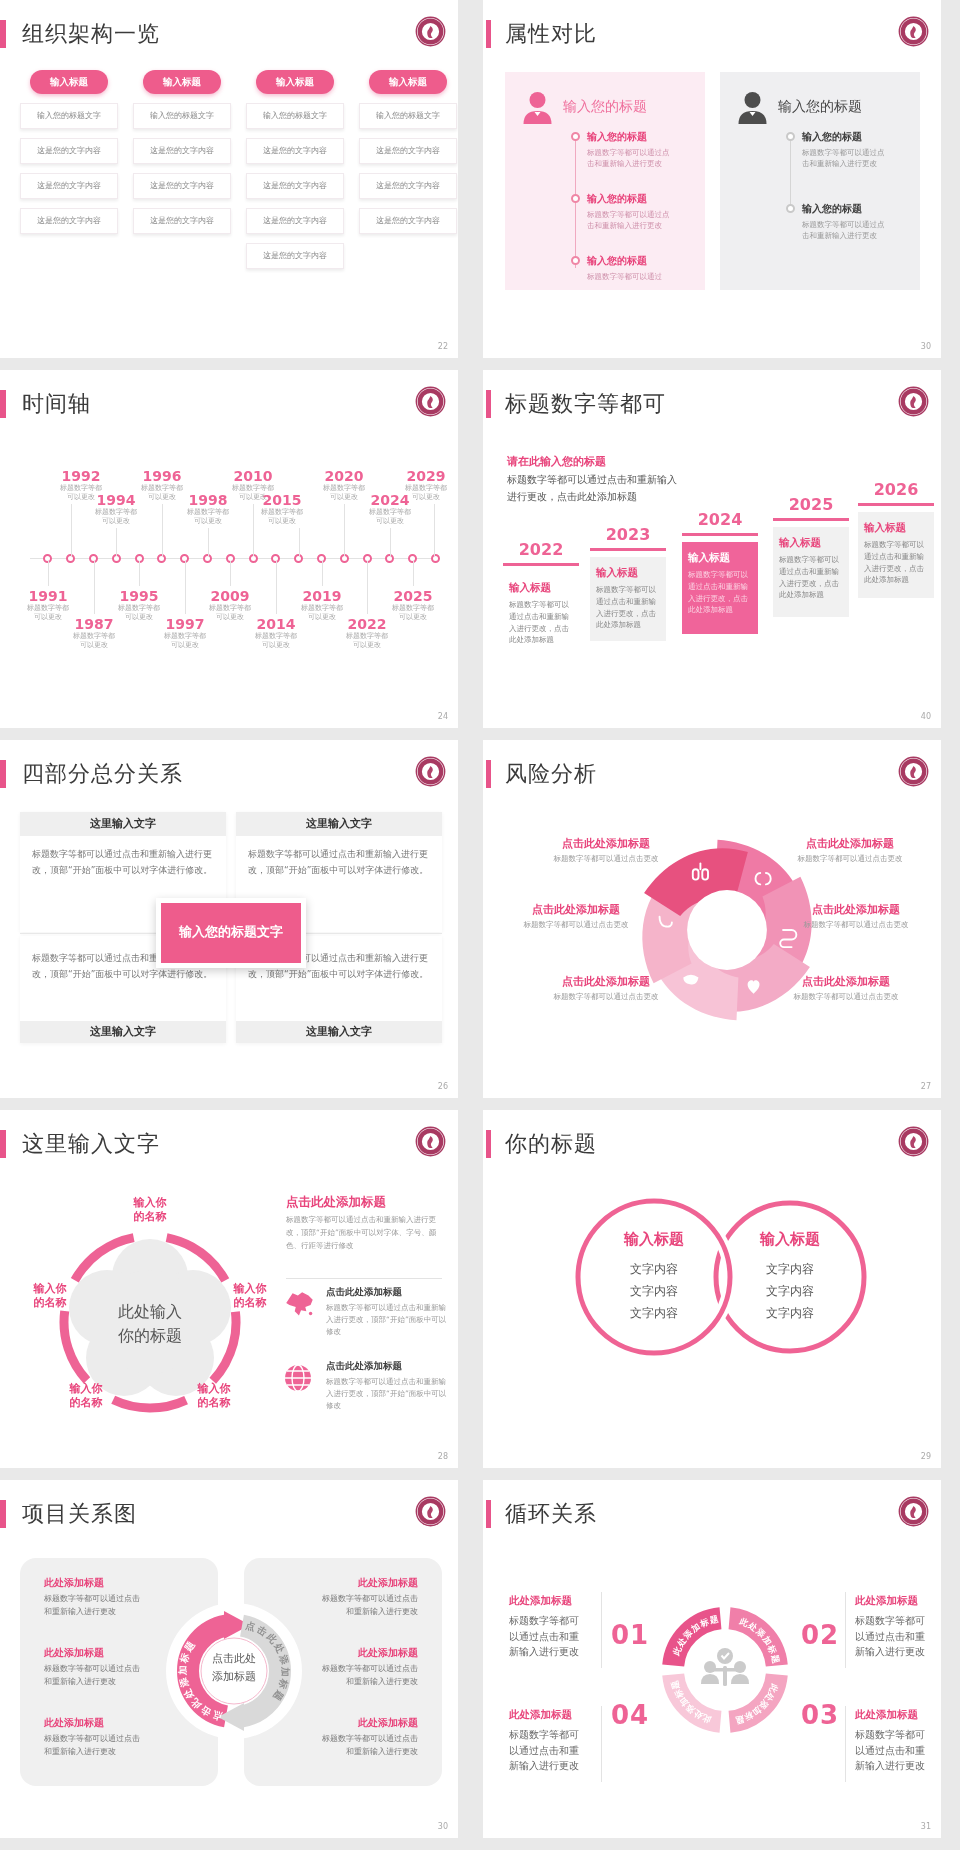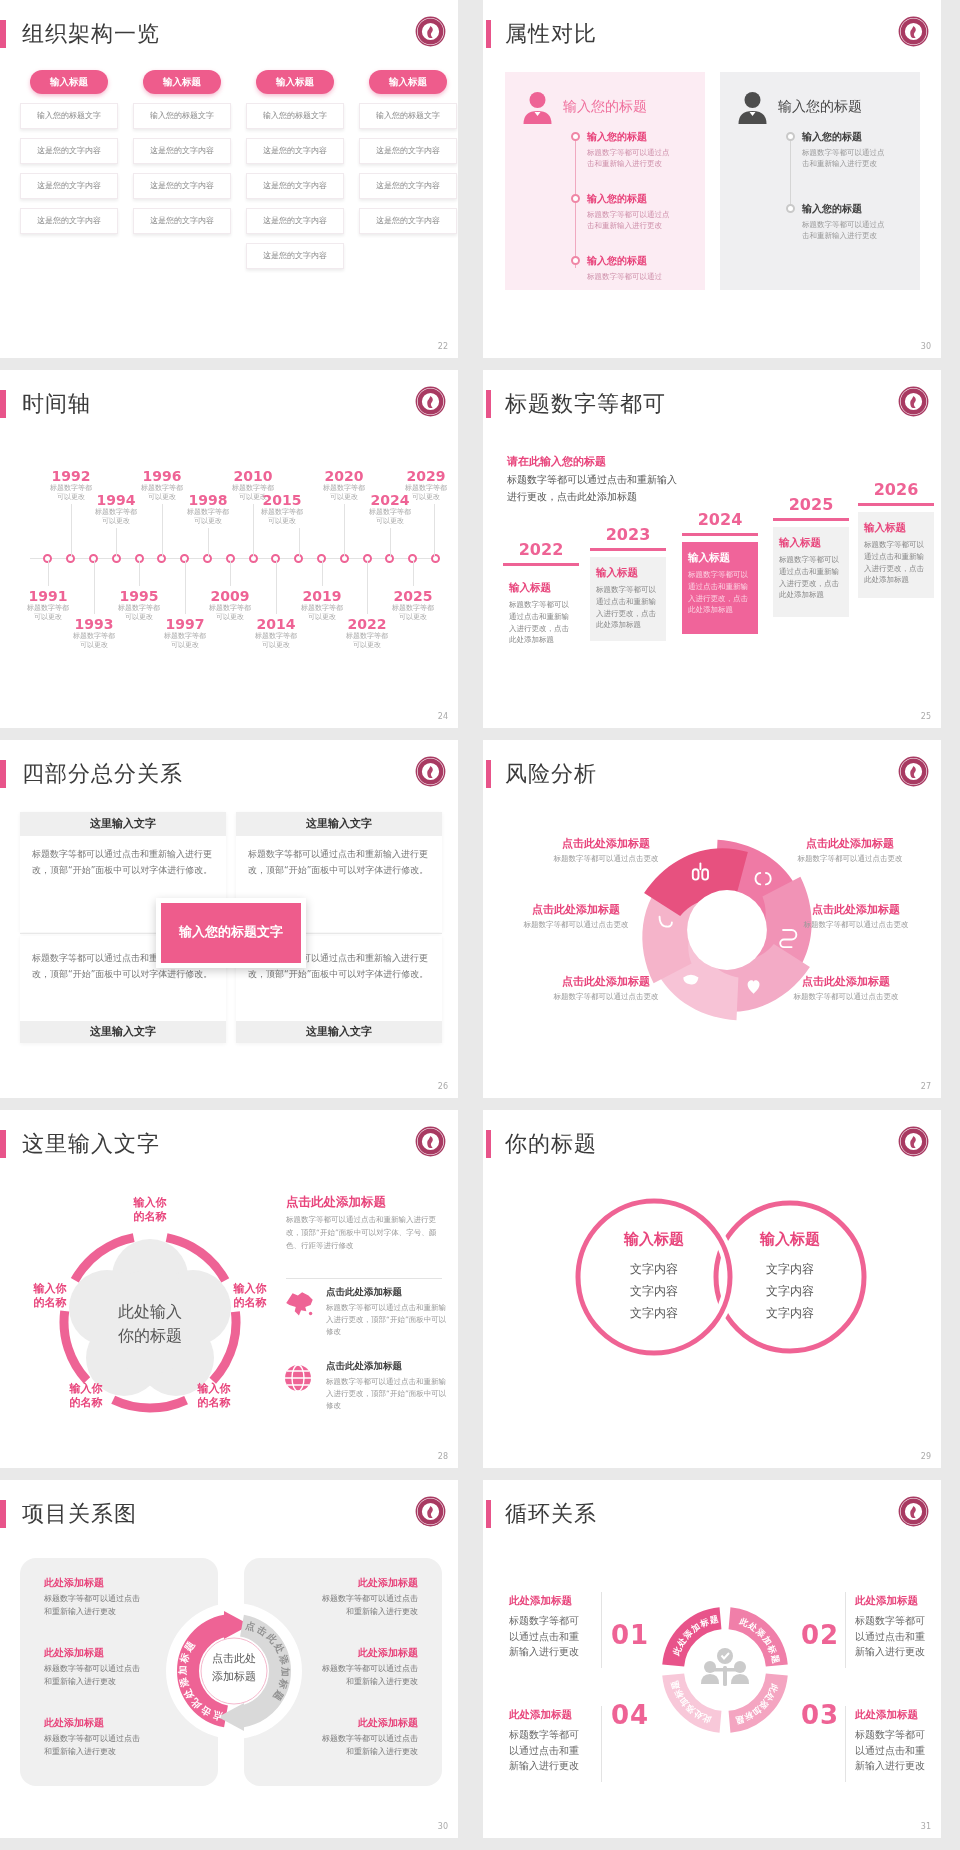--- a/index.html
+++ b/index.html
@@ -236,21 +236,21 @@
     <i class="stem abs" style="left:434px;top:134px;height:52px"></i>
   <i class="stem abs" style="left:48px;top:191px;height:25px"></i>
     <i class="stem abs" style="left:94px;top:191px;height:53px"></i>
     <i class="stem abs" style="left:139px;top:191px;height:25px"></i>
     <i class="stem abs" style="left:185px;top:191px;height:53px"></i>
     <i class="stem abs" style="left:230px;top:191px;height:25px"></i>
     <i class="stem abs" style="left:276px;top:191px;height:53px"></i>
     <i class="stem abs" style="left:322px;top:191px;height:25px"></i>
     <i class="stem abs" style="left:367px;top:191px;height:53px"></i>
     <i class="stem abs" style="left:413px;top:191px;height:25px"></i>
-  <div class="yb" style="left:39px;top:98px">
+  <div class="yb" style="left:49px;top:98px">
       <div class="yr">1992</div>
       <div class="ycap pre">标题数字等都
 可以更改</div>
     </div>
   <div class="yb" style="left:84px;top:122px">
       <div class="yr">1994</div>
       <div class="ycap pre">标题数字等都
 可以更改</div>
     </div>
   <div class="yb" style="left:130px;top:98px">
@@ -287,21 +287,21 @@
       <div class="yr">2029</div>
       <div class="ycap pre">标题数字等都
 可以更改</div>
     </div>
   <div class="yb" style="left:16px;top:218px">
       <div class="yr">1991</div>
       <div class="ycap pre">标题数字等都
 可以更改</div>
     </div>
   <div class="yb" style="left:62px;top:246px">
-      <div class="yr">1993</div>
+      <div class="yr">1987</div>
       <div class="ycap pre">标题数字等都
 可以更改</div>
     </div>
   <div class="yb" style="left:107px;top:218px">
       <div class="yr">1995</div>
       <div class="ycap pre">标题数字等都
 可以更改</div>
     </div>
   <div class="yb" style="left:153px;top:246px">
       <div class="yr">1997</div>
@@ -363,21 +363,21 @@
   <div class="step sg" style="left:290px;top:125px">
     <div class="syear">2025</div>
     <div class="sbar2"></div>
     <div class="sbox" style="height:90px"><div class="st">输入标题</div><span>标题数字等都可以通过点击和重新输入进行更改，点击此处添加标题</span></div>
   </div>
   <div class="step sg" style="left:375px;top:110px">
     <div class="syear">2026</div>
     <div class="sbar2"></div>
     <div class="sbox" style="height:86px"><div class="st">输入标题</div><span>标题数字等都可以通过点击和重新输入进行更改，点击此处添加标题</span></div>
   </div>
-  <div class="pnum">25</div>
+  <div class="pnum">40</div>
 </div>
 
 <div class="slide sL r3">
   <div class="bar"></div>
   <div class="stitle">四部分总分关系</div>
   <svg class="logo">
       <use href="#logo"></use>
     </svg>
   <div class="qbox" style="left:20px;top:72px;height:120px">
     <div class="qhead">这里输入文字</div>

